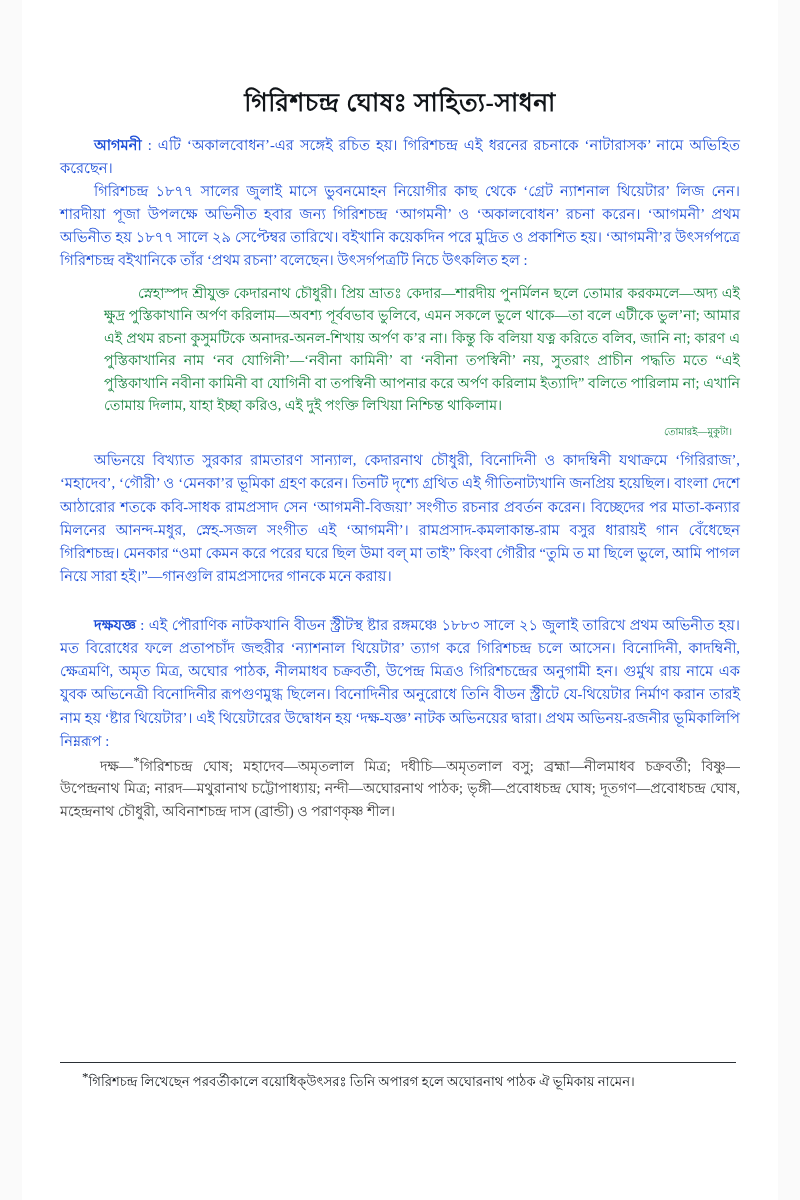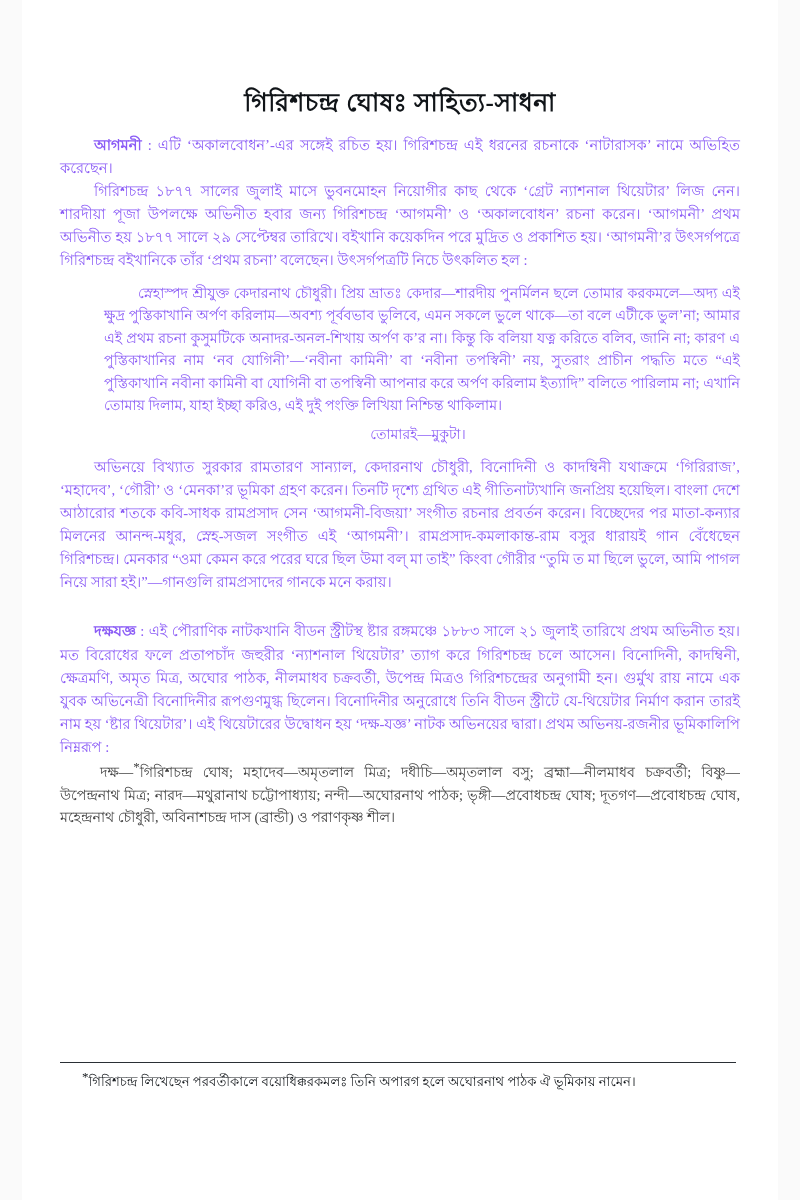--- a/index.html
+++ b/index.html
@@ -39,21 +39,21 @@
     font-weight: 700;
     letter-spacing: 0.5px;
     color: #101418;
     line-height: 1.35;
     font-family: "Liberation Serif", "DejaVu Serif", serif;
   }
 
   .body-text {
     font-size: 14.6px;
     line-height: 1.585;
-    color: #8b5cf6;
+    color: #1d4ed8;
     text-align: justify;
     text-justify: inter-word;
     margin: 0;
     font-family: "Liberation Serif", "DejaVu Serif", serif;
   }
 
   p.para {
     margin: 0;
     text-indent: 34px;
   }
@@ -73,29 +73,29 @@
     margin: 9px 0 0 0;
     padding: 0 0 0 44px;
     box-sizing: border-box;
   }
   .quote p {
     margin: 0;
     text-indent: 34px;
     font-size: 14.2px;
     line-height: 1.585;
     text-align: justify;
-    color: #8b5cf6;
+    color: #15803d;
   }
   .quote .signature {
     display: block;
     margin: 7px 0 0 0;
     text-indent: 0;
-    text-align: center;
+    text-align: right;
     padding-right: 8px;
-    font-size: 14px;
+    font-size: 10px;
   }
 
   .gap-sm { height: 10px; }
   .gap-lg { height: 26px; }
 
   .cast-block {
     margin-top: 2px;
   }
   .cast-block p {
     margin: 0;
@@ -171,17 +171,17 @@
       </p>
 
       <div class="cast-block">
         <p class="body-text"><span>দক্ষ—</span><span class="fn-marker">*</span><span>গিরিশচন্দ্র ঘোষ; মহাদেব—অমৃতলাল মিত্র; দধীচি—অমৃতলাল বসু; ব্রহ্মা—নীলমাধব চক্রবর্তী; বিষ্ণু—উপেন্দ্রনাথ মিত্র; নারদ—মথুরানাথ চট্টোপাধ্যায়; নন্দী—অঘোরনাথ পাঠক; ভৃঙ্গী—প্রবোধচন্দ্র ঘোষ; দূতগণ—প্রবোধচন্দ্র ঘোষ, মহেন্দ্রনাথ চৌধুরী, অবিনাশচন্দ্র দাস (ব্রান্ডী) ও পরাণকৃষ্ণ শীল।</span></p>
       </div>
     </div>
 
     <hr class="footnote-rule">
 
     <div class="footnote">
-      <p class="body-text"><span class="fn-marker">*</span><span>গিরিশচন্দ্র লিখেছেন পরবর্তীকালে বয়োধিক্করকমলঃ তিনি অপারগ হলে অঘোরনাথ পাঠক ঐ ভূমিকায় নামেন।</span></p>
+      <p class="body-text"><span class="fn-marker">*</span><span>গিরিশচন্দ্র লিখেছেন পরবর্তীকালে বয়োধিক্উৎসরঃ তিনি অপারগ হলে অঘোরনাথ পাঠক ঐ ভূমিকায় নামেন।</span></p>
     </div>
 
   </div>
 </div>
 
 </body></html>

